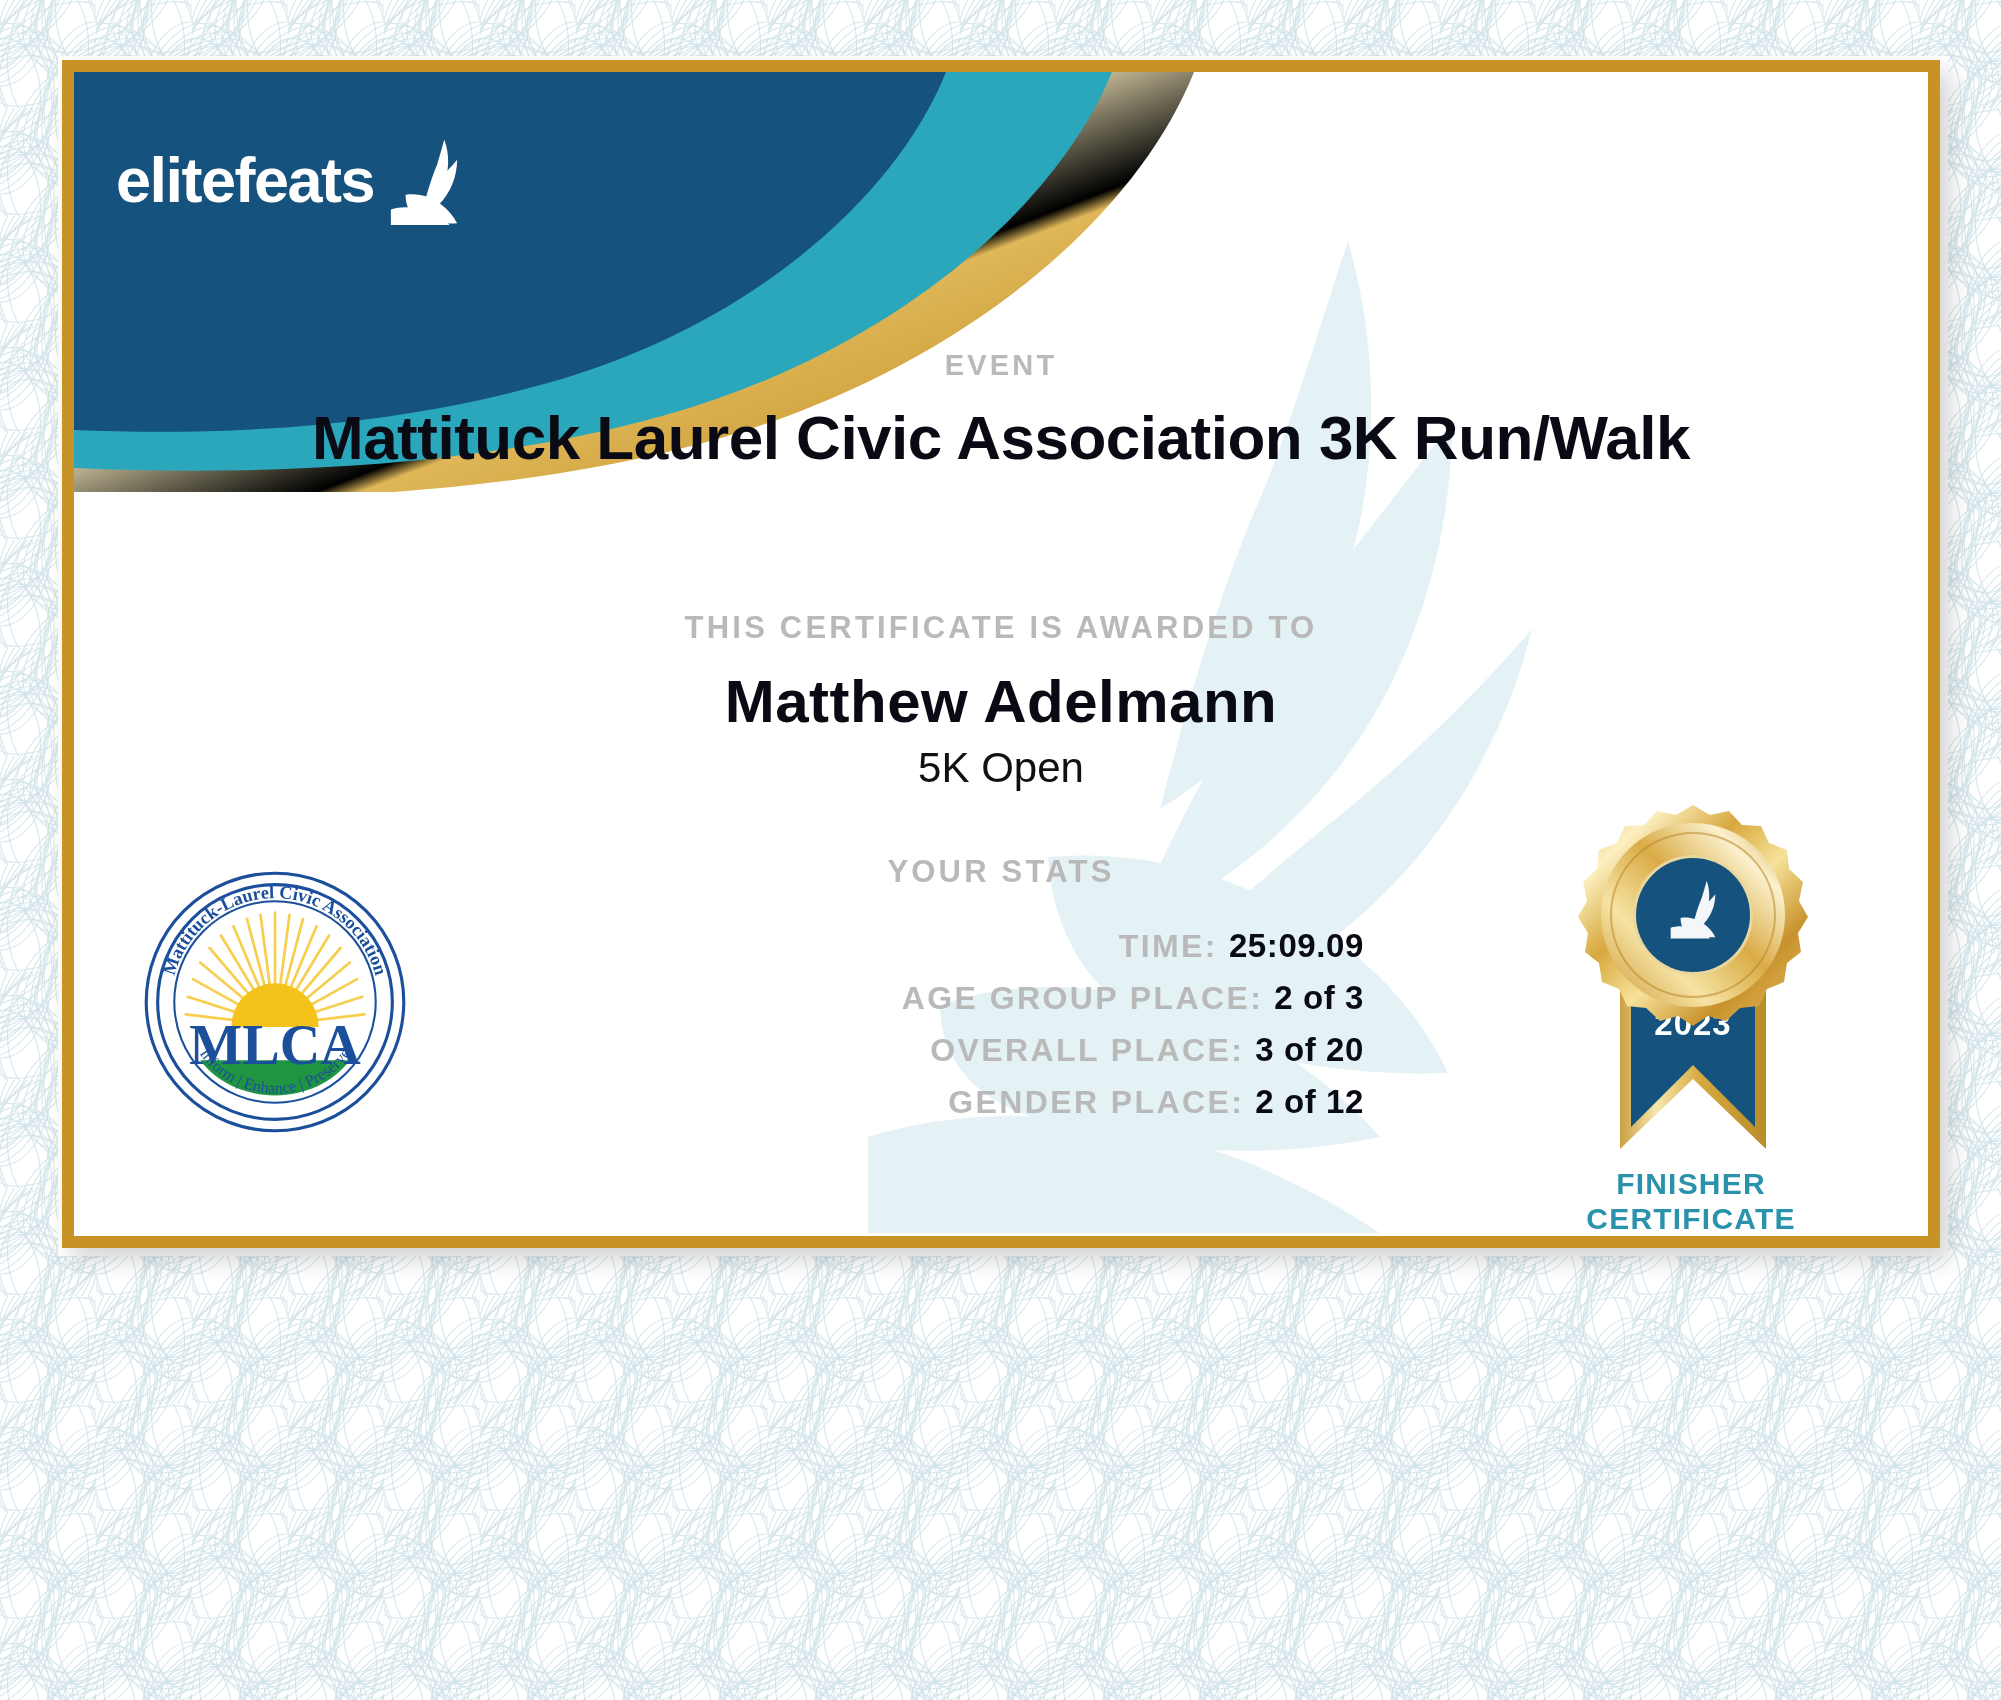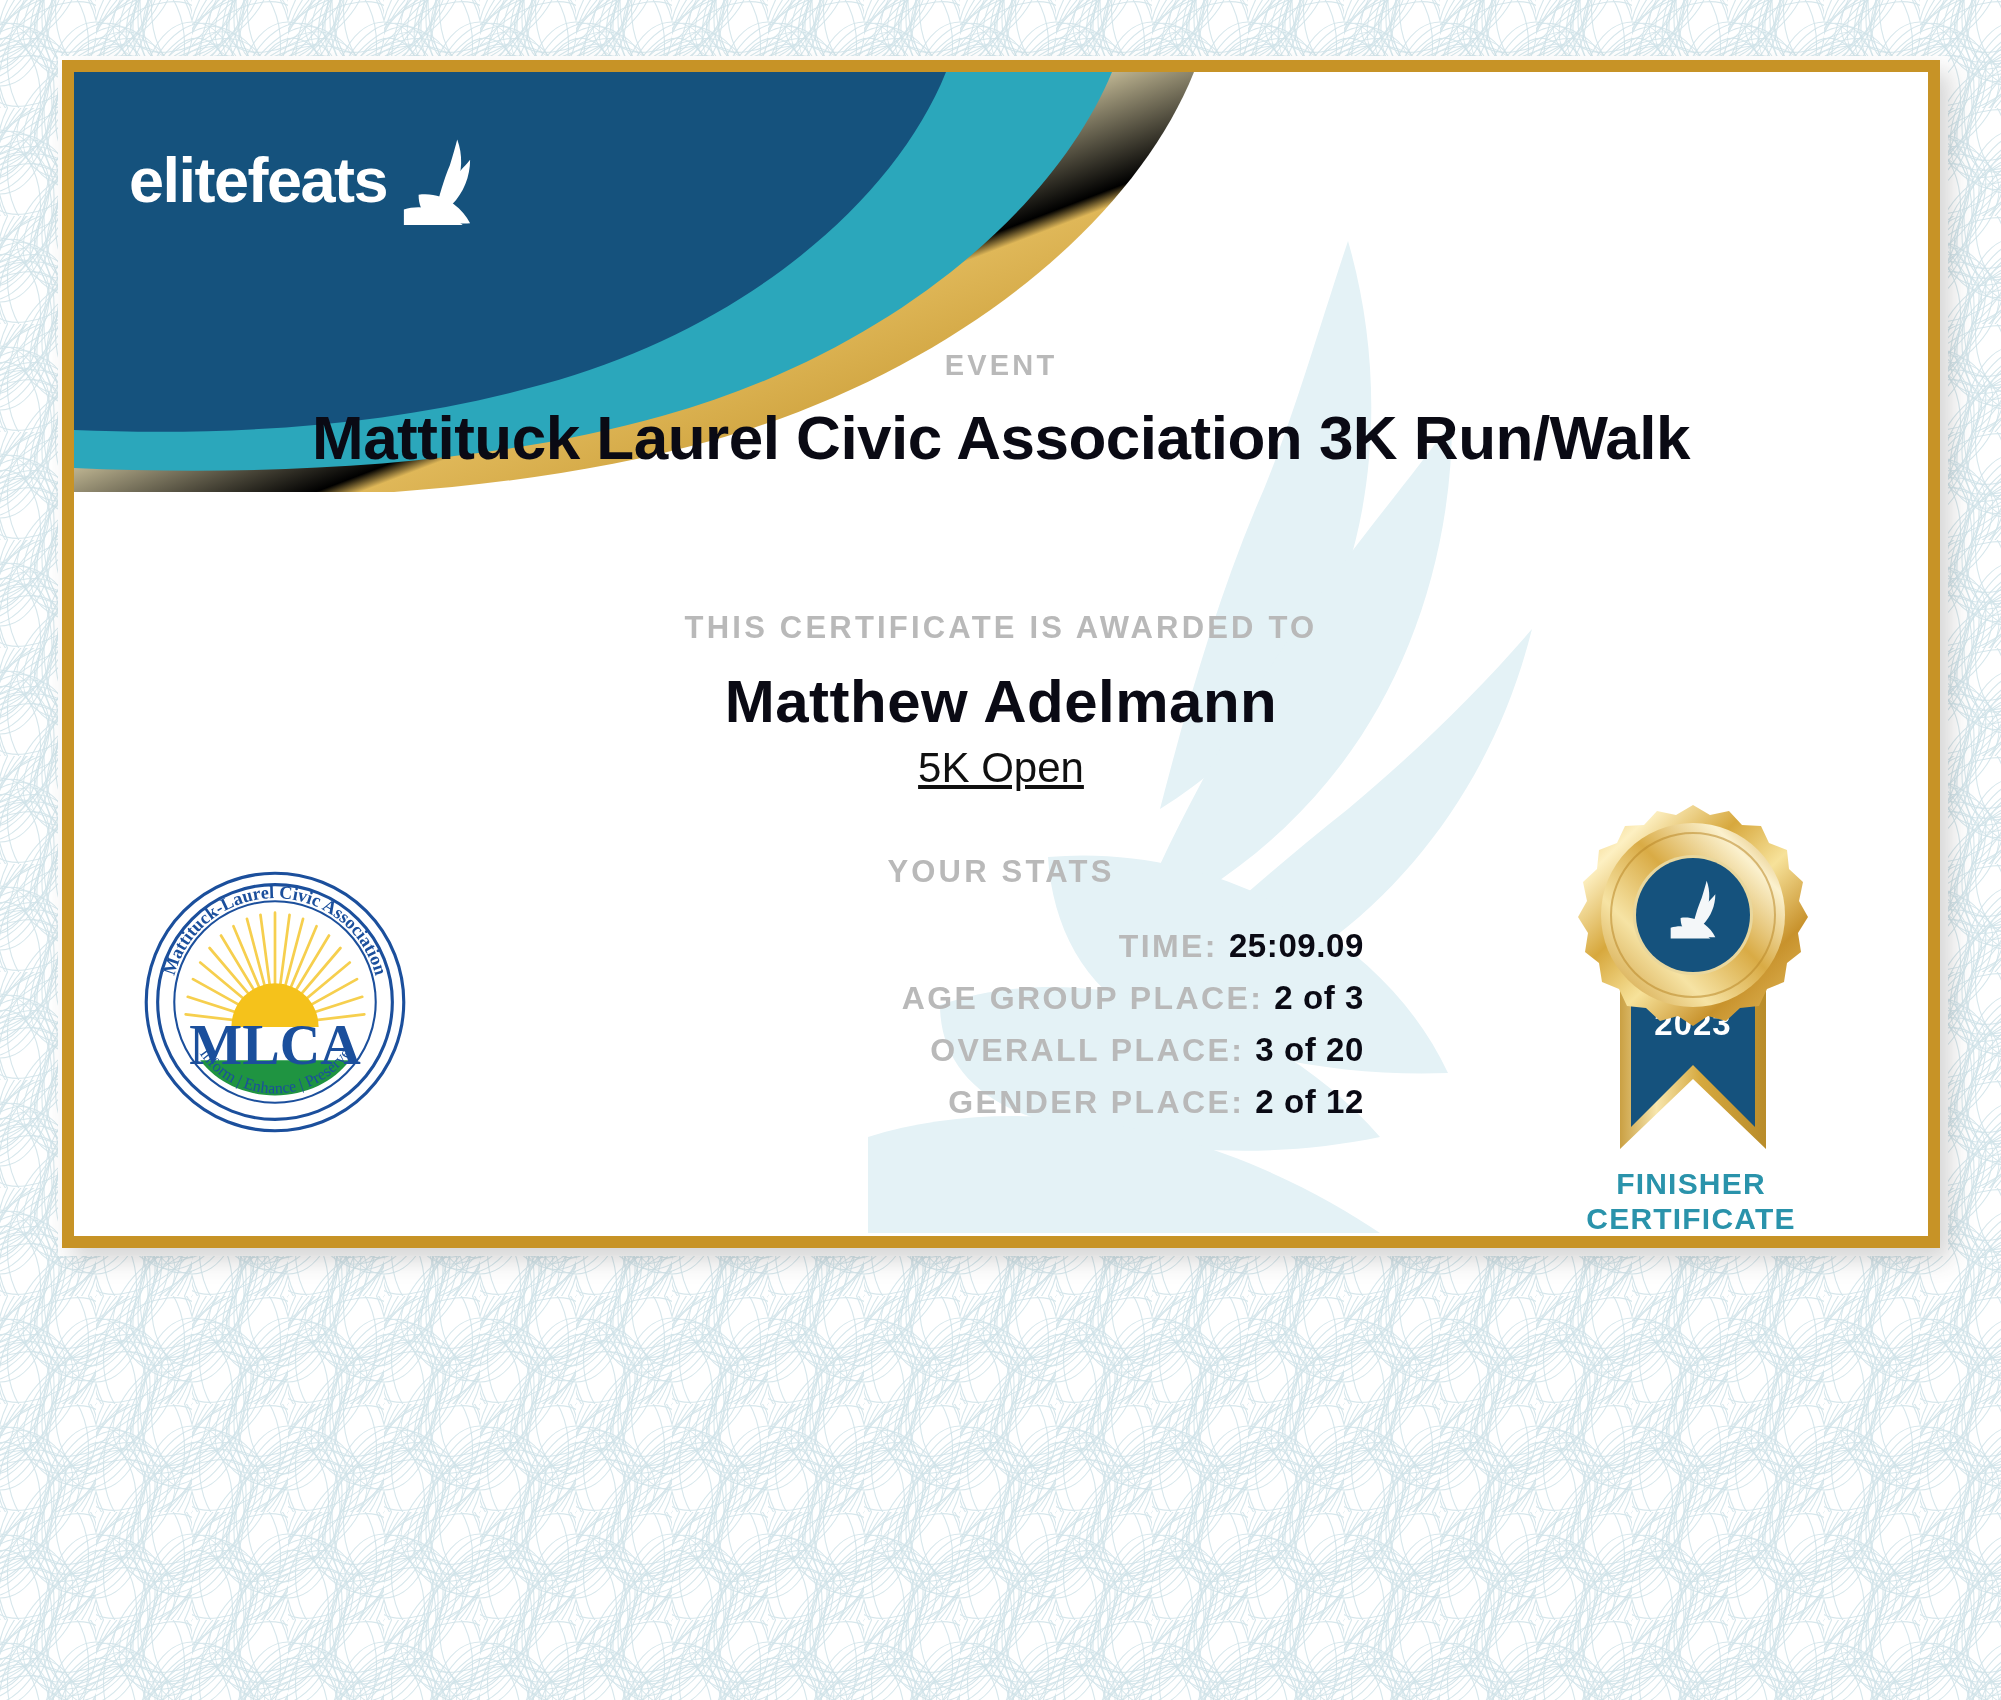--- a/index.html
+++ b/index.html
@@ -79,21 +79,20 @@
     display: flex;
     align-items: center;
     gap: 4px;
   }
   .brand-wordmark {
     font-family: "Liberation Sans", sans-serif;
     font-size: 63px;
     font-weight: bold;
     color: #ffffff;
     letter-spacing: -1.5px;
-    margin-left: 13px;
   }
 
   
   .cert-body {
     position: absolute;
     inset: 0;
     z-index: 6;
     text-align: center;
   }
 
@@ -139,21 +138,20 @@
     letter-spacing: 0.5px;
   }
   .recipient-division {
     position: absolute;
     left: 0;
     right: 0;
     top: 672px;
     font-size: 42px;
     color: #101010;
     font-family: "Liberation Sans", sans-serif;
-    text-decoration: underline;
   }
 
   .stats-label {
     position: absolute;
     left: 0;
     right: 0;
     top: 782px;
     font-size: 31px;
   }
 

